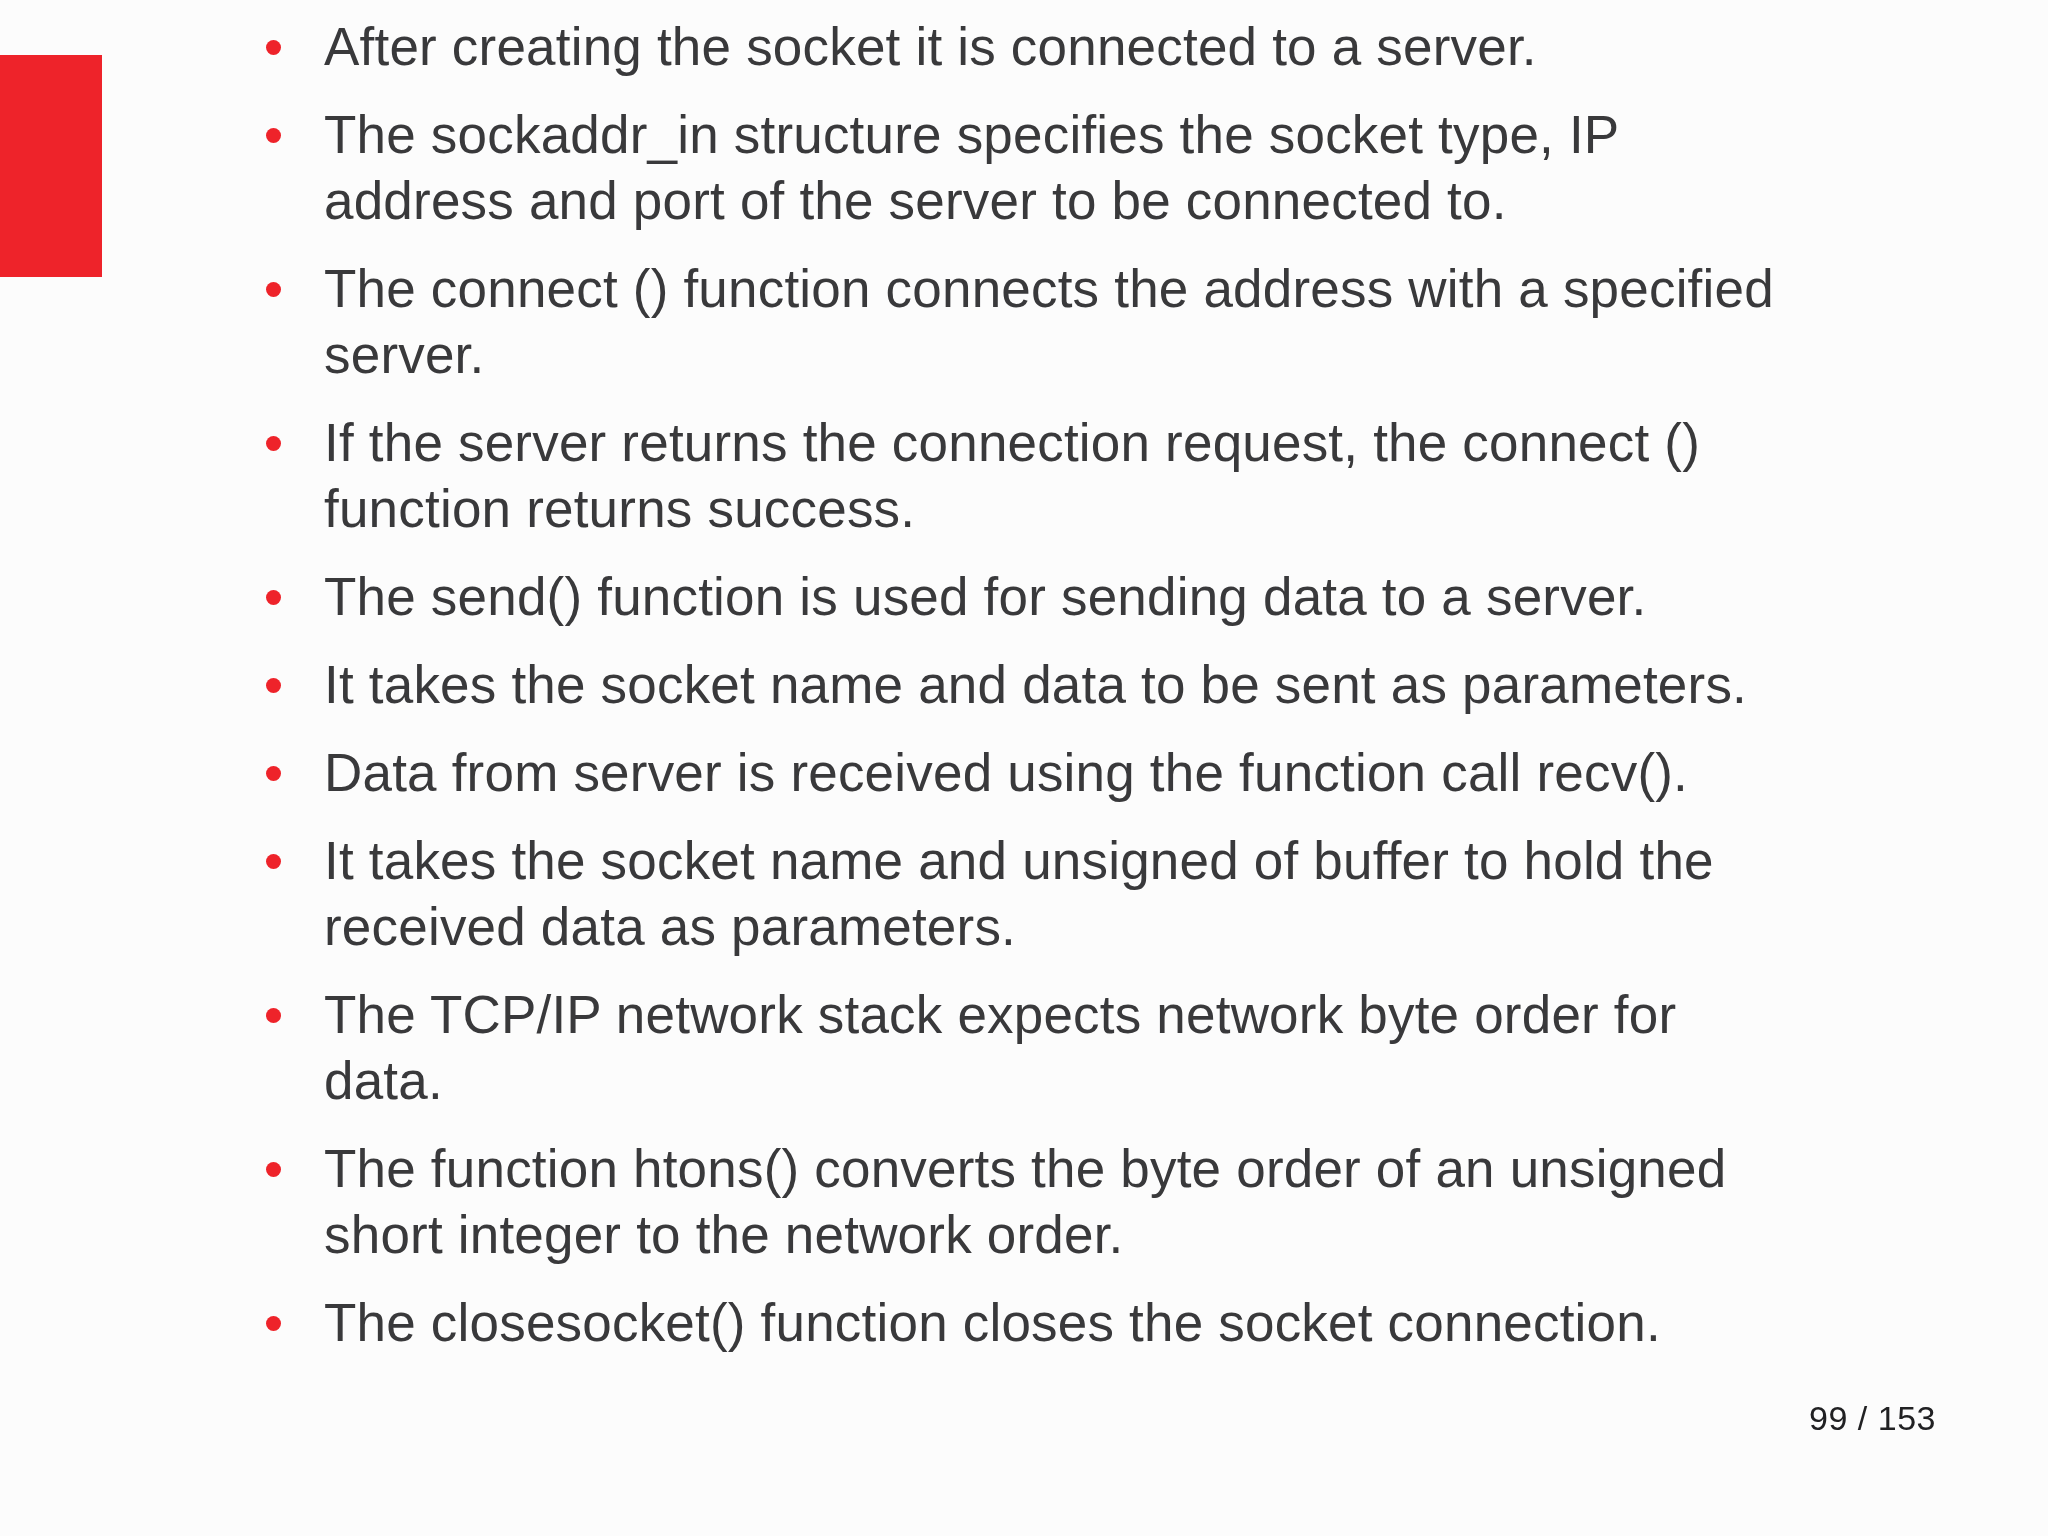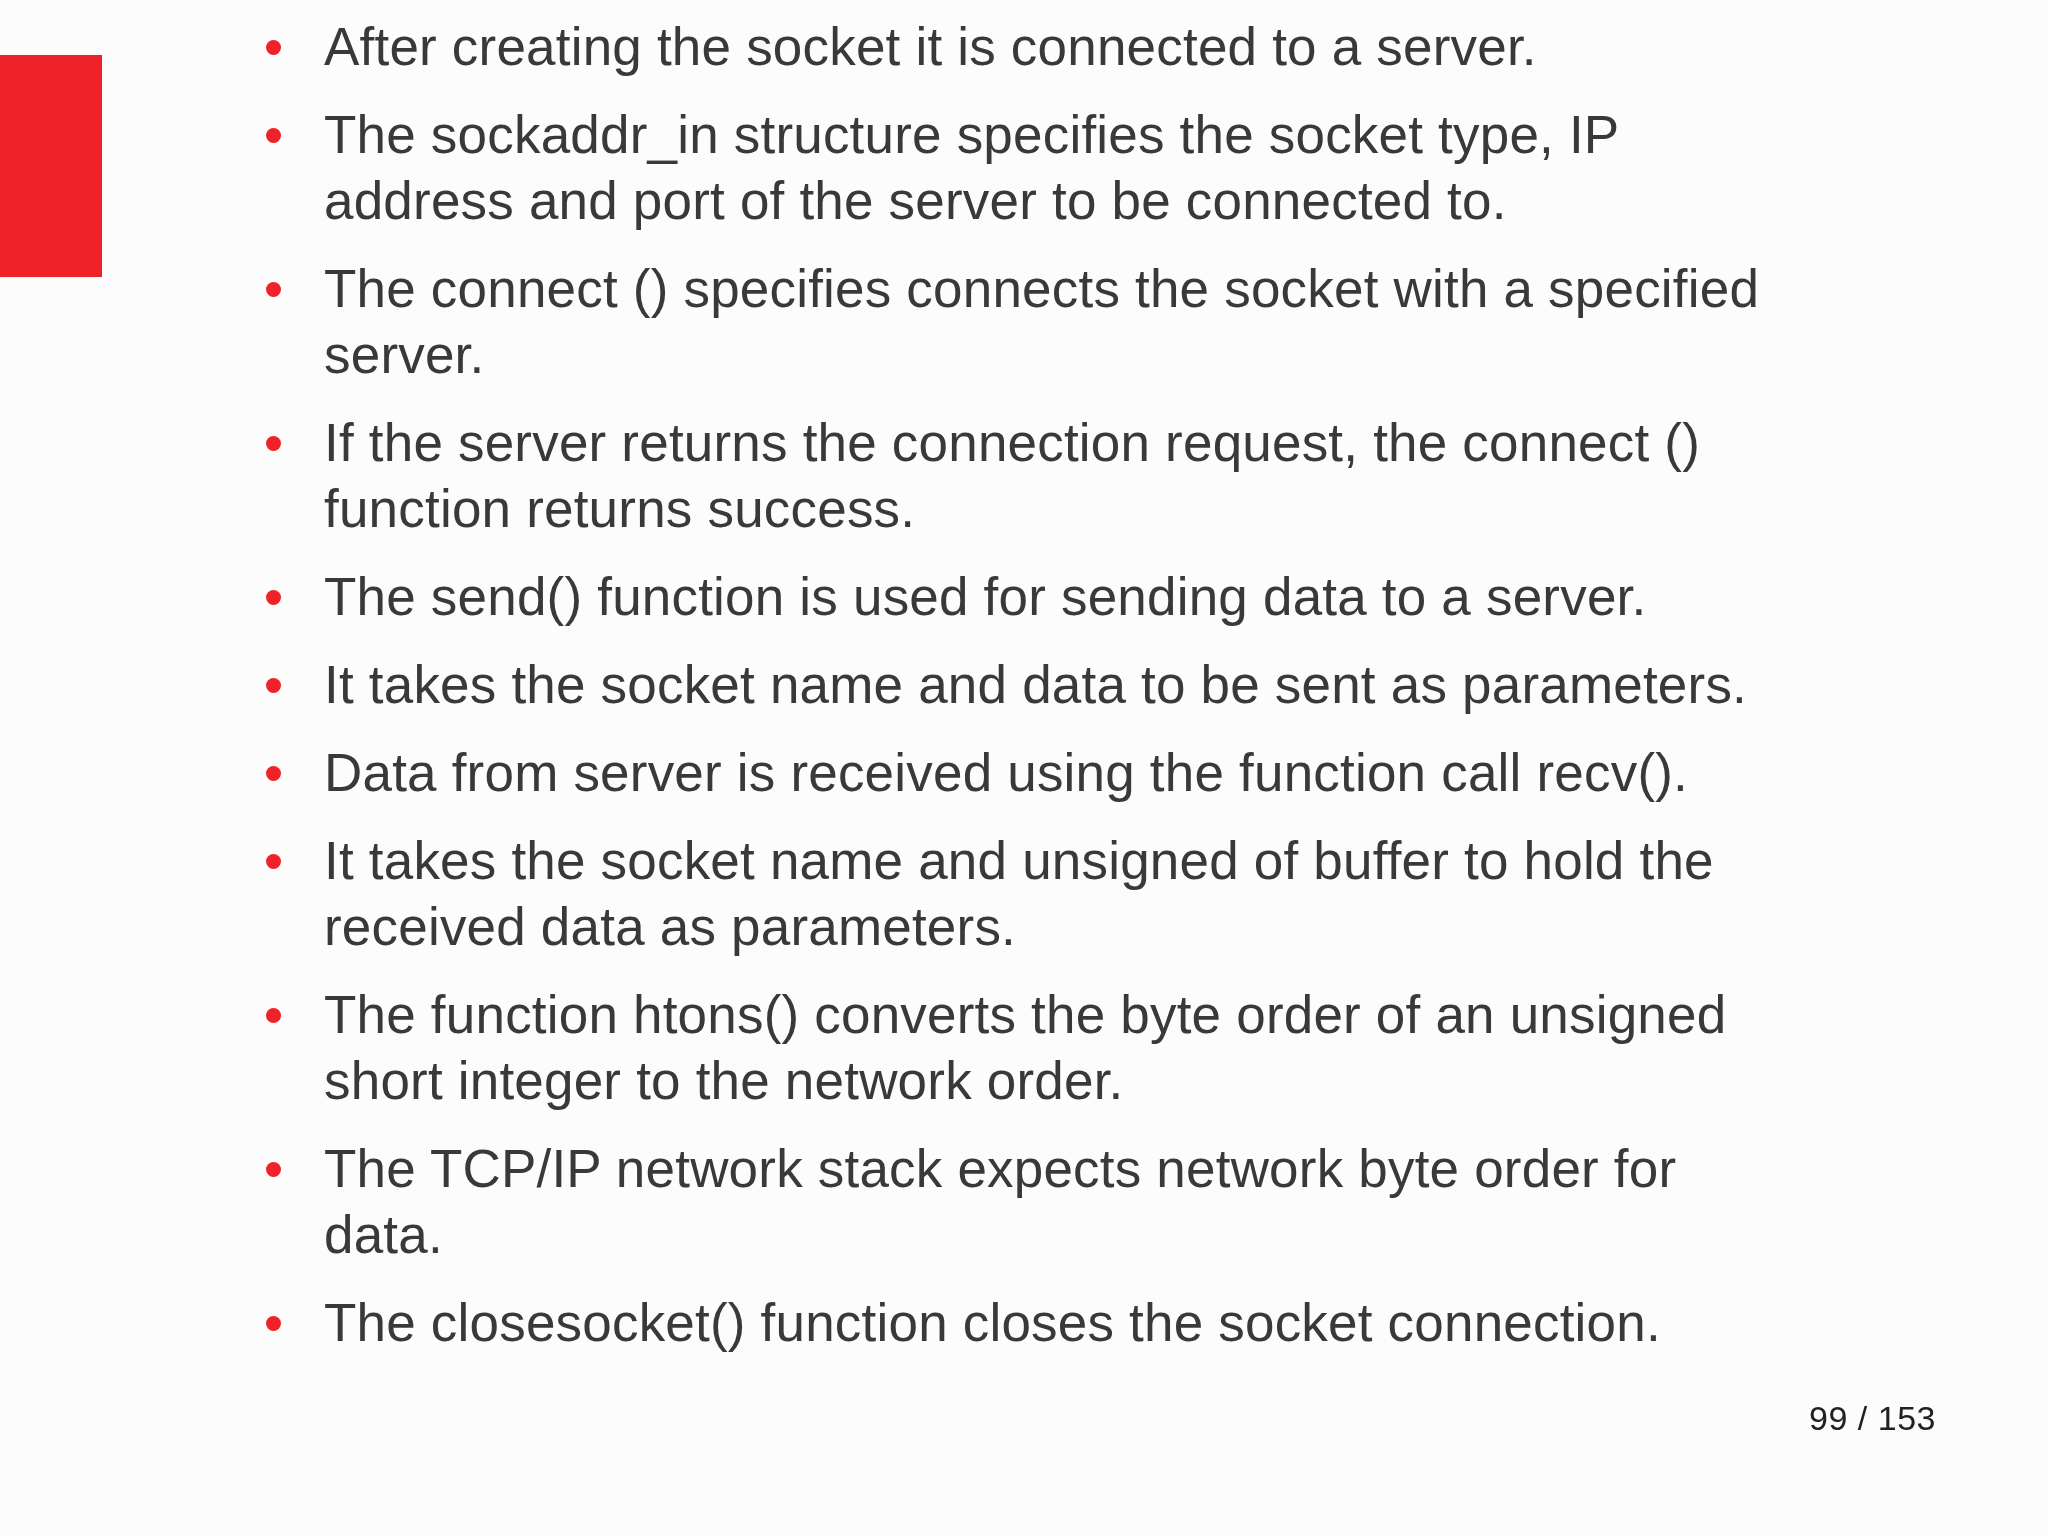--- a/index.html
+++ b/index.html
@@ -61,21 +61,21 @@
         <span class="bullet-dot"></span>
         <div class="bullet-line">After creating the socket it is connected to a server.</div>
       </div>
       <div class="bullet-item">
         <span class="bullet-dot"></span>
         <div class="bullet-line">The sockaddr_in structure specifies the socket type, IP</div>
         <div class="bullet-line">address and port of the server to be connected to.</div>
       </div>
       <div class="bullet-item">
         <span class="bullet-dot"></span>
-        <div class="bullet-line">The connect () specifies connects the socket with a specified</div>
+        <div class="bullet-line">The connect () function connects the address with a specified</div>
         <div class="bullet-line">server.</div>
       </div>
       <div class="bullet-item">
         <span class="bullet-dot"></span>
         <div class="bullet-line">If the server returns the connection request, the connect ()</div>
         <div class="bullet-line">function returns success.</div>
       </div>
       <div class="bullet-item">
         <span class="bullet-dot"></span>
         <div class="bullet-line">The send() function is used for sending data to a server.</div>
@@ -88,27 +88,27 @@
         <span class="bullet-dot"></span>
         <div class="bullet-line">Data from server is received using the function call recv().</div>
       </div>
       <div class="bullet-item">
         <span class="bullet-dot"></span>
         <div class="bullet-line">It takes the socket name and unsigned of buffer to hold the</div>
         <div class="bullet-line">received data as parameters.</div>
       </div>
       <div class="bullet-item">
         <span class="bullet-dot"></span>
-        <div class="bullet-line">The function htons() converts the byte order of an unsigned</div>
-        <div class="bullet-line">short integer to the network order.</div>
+        <div class="bullet-line">The TCP/IP network stack expects network byte order for</div>
+        <div class="bullet-line">data.</div>
       </div>
       <div class="bullet-item">
         <span class="bullet-dot"></span>
-        <div class="bullet-line">The TCP/IP network stack expects network byte order for</div>
-        <div class="bullet-line">data.</div>
+        <div class="bullet-line">The function htons() converts the byte order of an unsigned</div>
+        <div class="bullet-line">short integer to the network order.</div>
       </div>
       <div class="bullet-item">
         <span class="bullet-dot"></span>
         <div class="bullet-line">The closesocket() function closes the socket connection.</div>
       </div>
     </div>
 
   <div class="page-indicator">99 / 153</div>
 </div>
 

